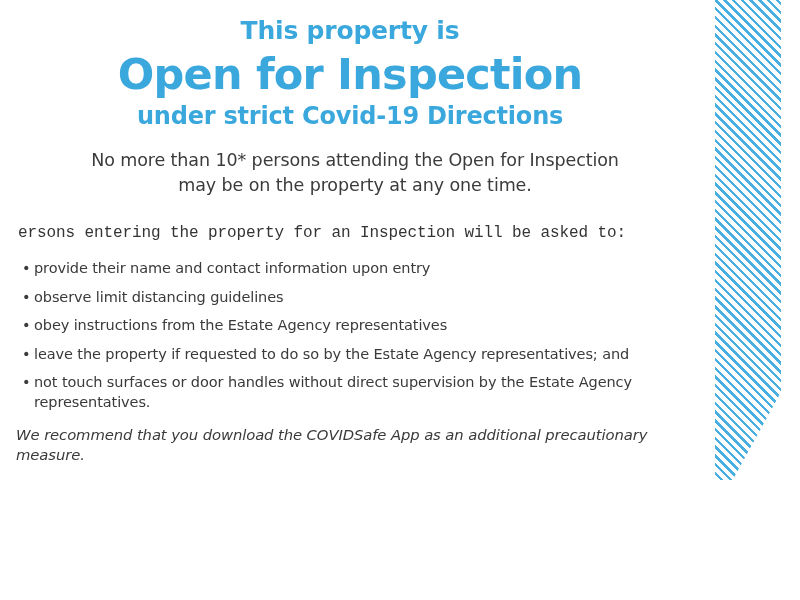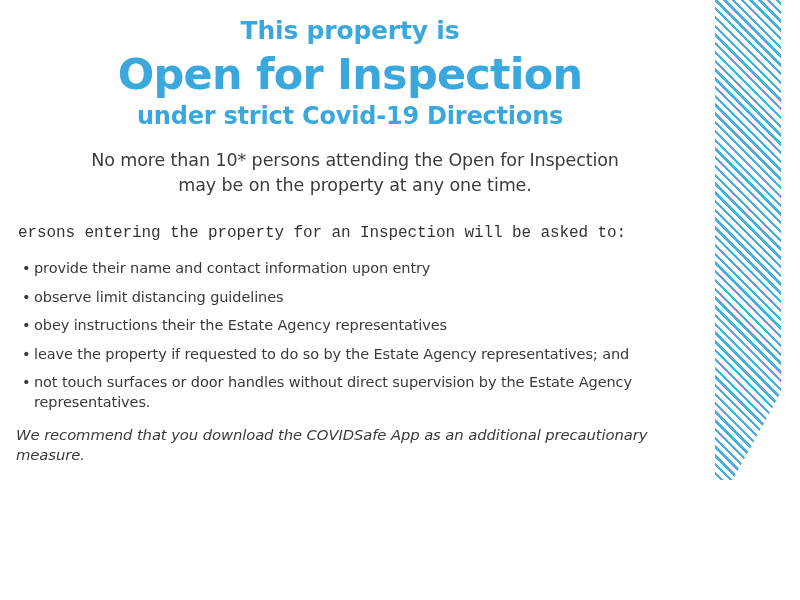--- a/index.html
+++ b/index.html
@@ -247,21 +247,21 @@
       <li>
         <span class="bullet-dot">•</span>
         <span>provide their name and contact information upon entry</span>
       </li>
       <li>
         <span class="bullet-dot">•</span>
         <span>observe limit distancing guidelines</span>
       </li>
       <li>
         <span class="bullet-dot">•</span>
-        <span>obey instructions their the Estate Agency representatives</span>
+        <span>obey instructions from the Estate Agency representatives</span>
       </li>
       <li>
         <span class="bullet-dot">•</span>
         <span>leave the property if requested to do so by the Estate Agency representatives; and</span>
       </li>
       <li>
         <span class="bullet-dot">•</span>
         <span>not touch surfaces or door handles without direct supervision by the Estate Agency representatives.</span>
       </li>
     </ul>

